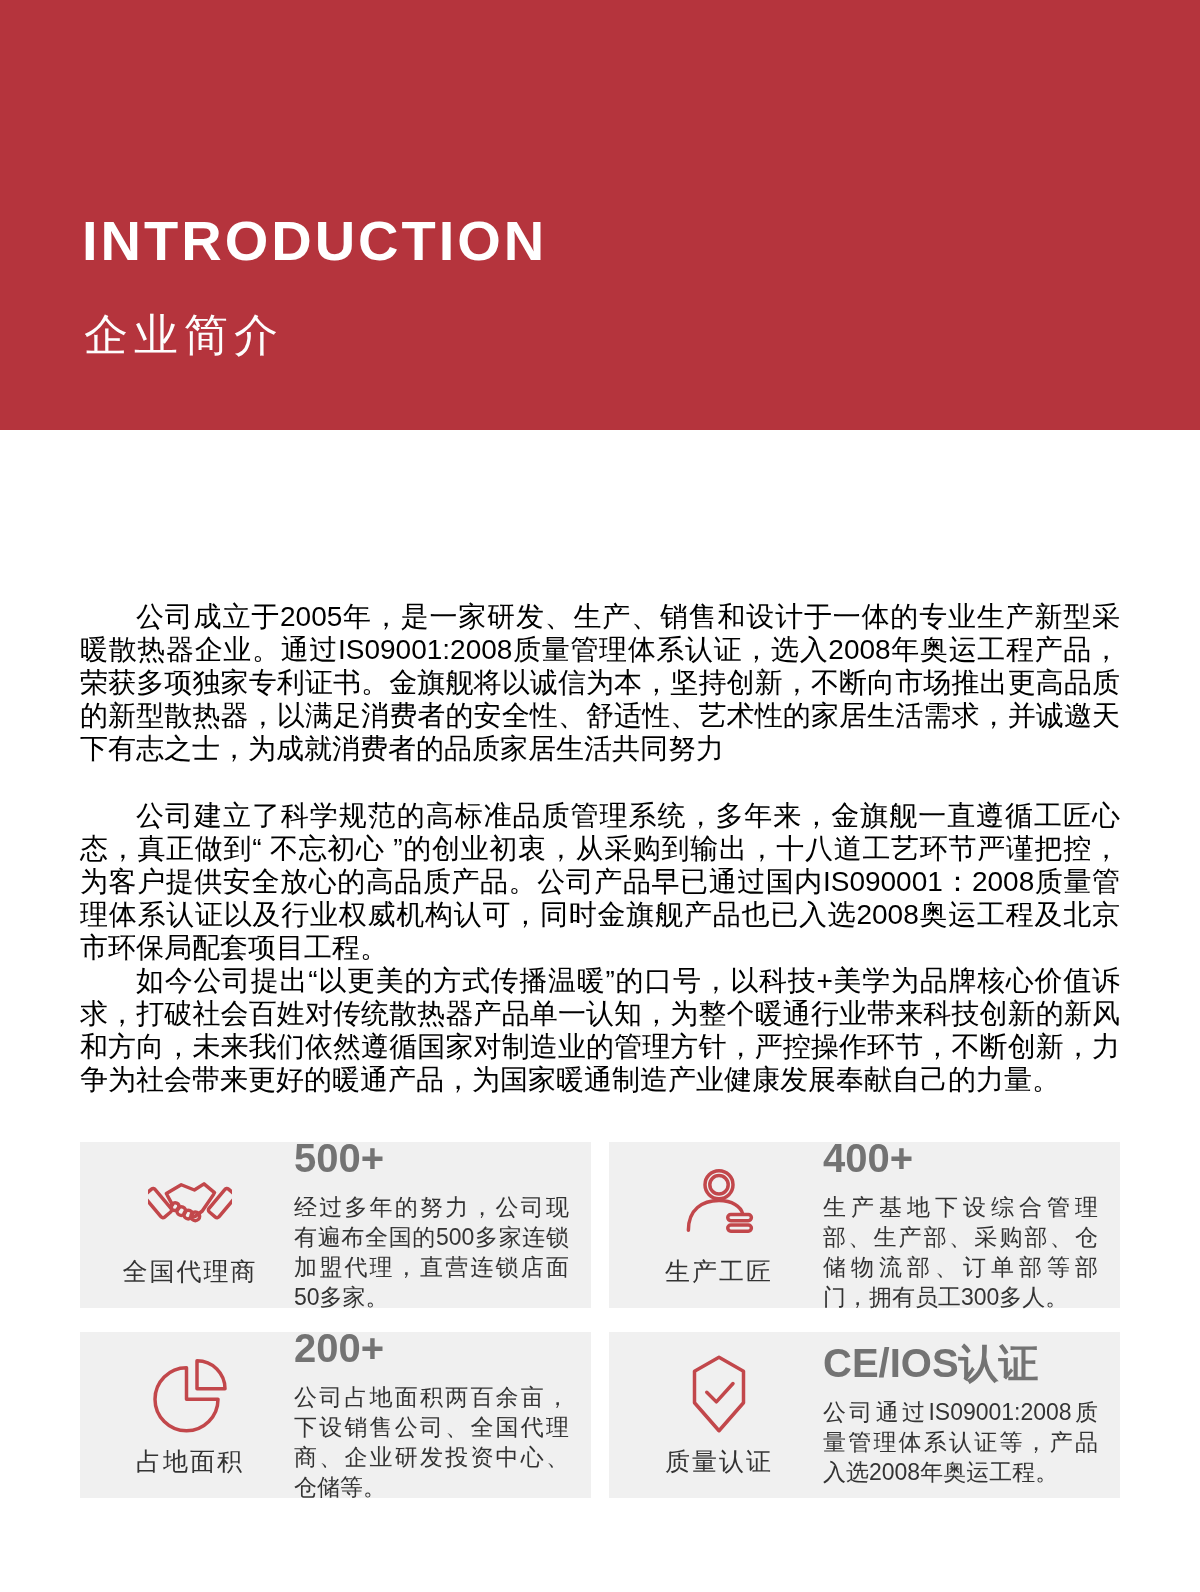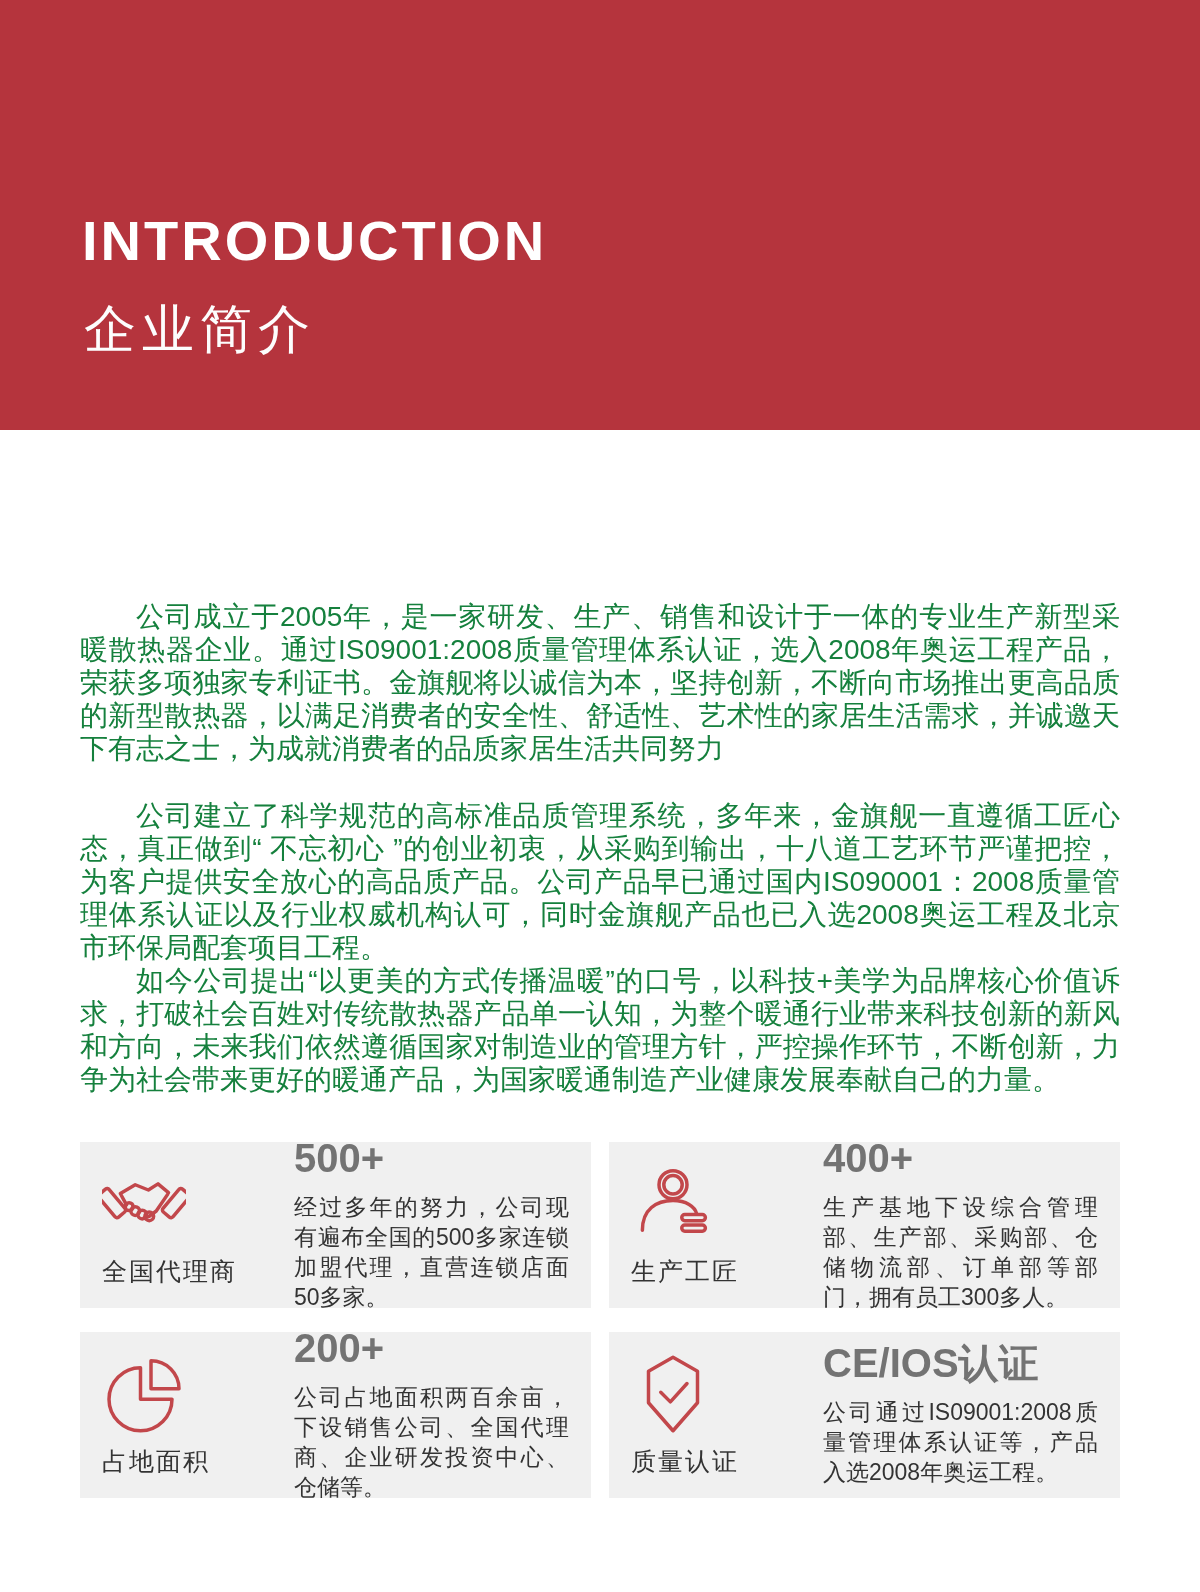--- a/index.html
+++ b/index.html
@@ -19,31 +19,31 @@
   }
   .hero-title {
     margin:0;
     color:#ffffff;
     font-size:56px;
     font-weight:700;
     letter-spacing:3px;
     line-height:1;
   }
   .hero-subtitle {
-    margin:34px 0 0 2px;
+    margin:44px 0 0 2px;
     color:#fdfdfd;
-    font-size:52px;
+    font-size:44px;
     font-weight:400;
     letter-spacing:6px;
     line-height:1;
   }
   
   .body-copy {
     margin:170px 80px 0 80px;
-    color:#15803d;
+    color:#000000;
     font-size:28px;
     line-height:33px;
     text-align:justify;
   }
   .body-copy p { margin:0; text-indent:2em; }
   .body-copy p.para-2 { margin-top:34px; }
   
   .cards {
     margin:46px 80px 0 80px;
     display:grid;
@@ -56,20 +56,21 @@
     height:166px;
     display:flex;
     align-items:center;
     padding:0 12px 0 22px;
   }
   .icon-col {
     width:176px;
     flex:0 0 176px;
     display:flex;
     flex-direction:column;
+    align-items:center;
   }
   .icon-col svg { width:84px; height:84px; display:block; }
   .icon-stroke {
     fill:none;
     stroke:#c2474b;
     stroke-width:4;
     stroke-linecap:round;
     stroke-linejoin:round;
   }
   .card-label {

